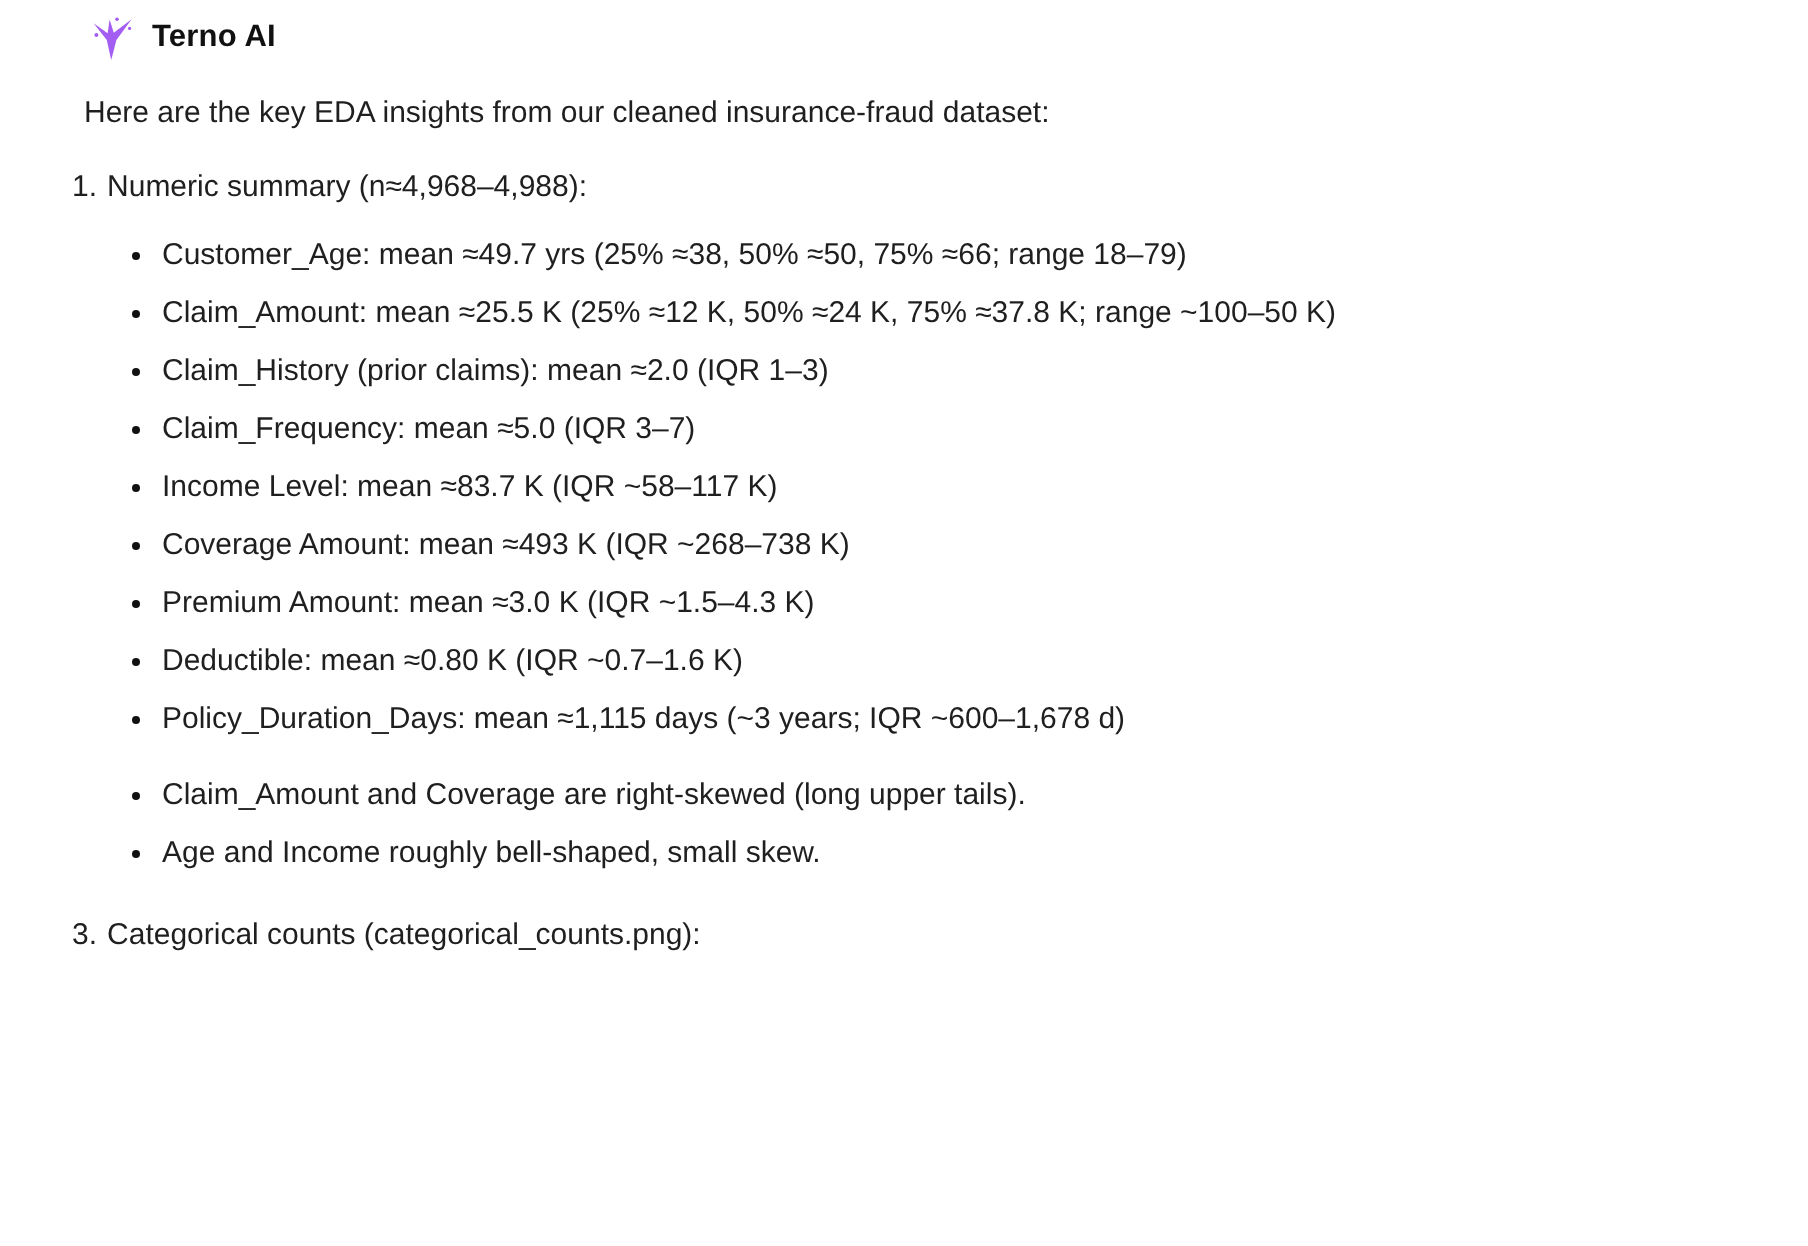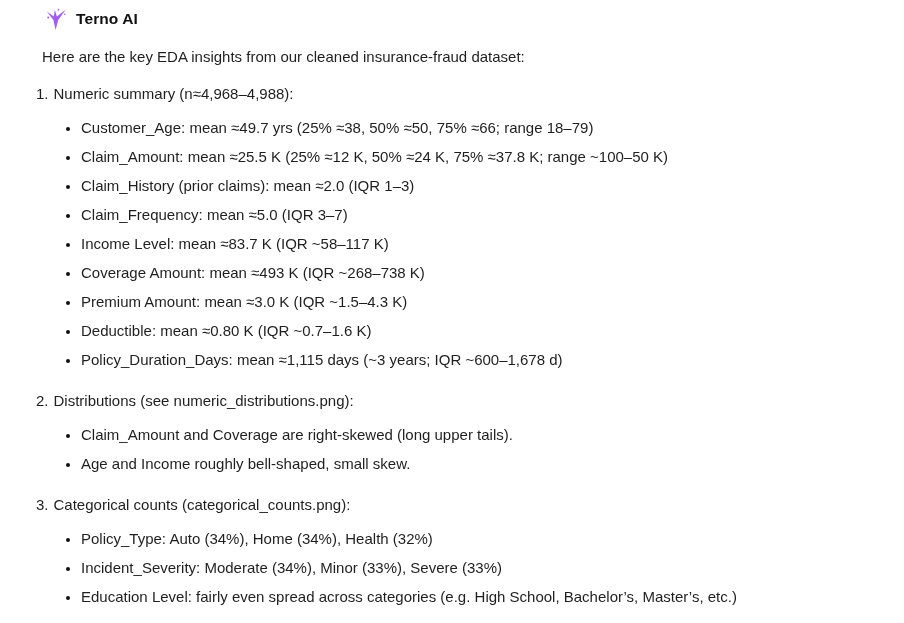--- a/index.html
+++ b/index.html
@@ -100,33 +100,25 @@
       <li>Claim_Frequency: mean ≈5.0 (IQR 3–7)</li>
       <li>Income Level: mean ≈83.7 K (IQR ~58–117 K)</li>
       <li>Coverage Amount: mean ≈493 K (IQR ~268–738 K)</li>
       <li>Premium Amount: mean ≈3.0 K (IQR ~1.5–4.3 K)</li>
       <li>Deductible: mean ≈0.80 K (IQR ~0.7–1.6 K)</li>
       <li>Policy_Duration_Days: mean ≈1,115 days (~3 years; IQR ~600–1,678 d)</li>
     </ul>
   </div>
 
   <div class="section">
-    <div class="section-heading">
-      <span class="section-number">2.</span><span>Distributions (see numeric_distributions.png):</span>
-    </div>
     <ul class="bullets">
       <li>Claim_Amount and Coverage are right-skewed (long upper tails).</li>
       <li>Age and Income roughly bell-shaped, small skew.</li>
     </ul>
   </div>
 
   <div class="section">
     <div class="section-heading">
       <span class="section-number">3.</span><span>Categorical counts (categorical_counts.png):</span>
     </div>
-    <ul class="bullets">
-      <li>Policy_Type: Auto (34%), Home (34%), Health (32%)</li>
-      <li>Incident_Severity: Moderate (34%), Minor (33%), Severe (33%)</li>
-      <li>Education Level: fairly even spread across categories (e.g. High School, Bachelor’s, Master’s, etc.)</li>
-    </ul>
   </div>
 
 </div>
 
 </body></html>

